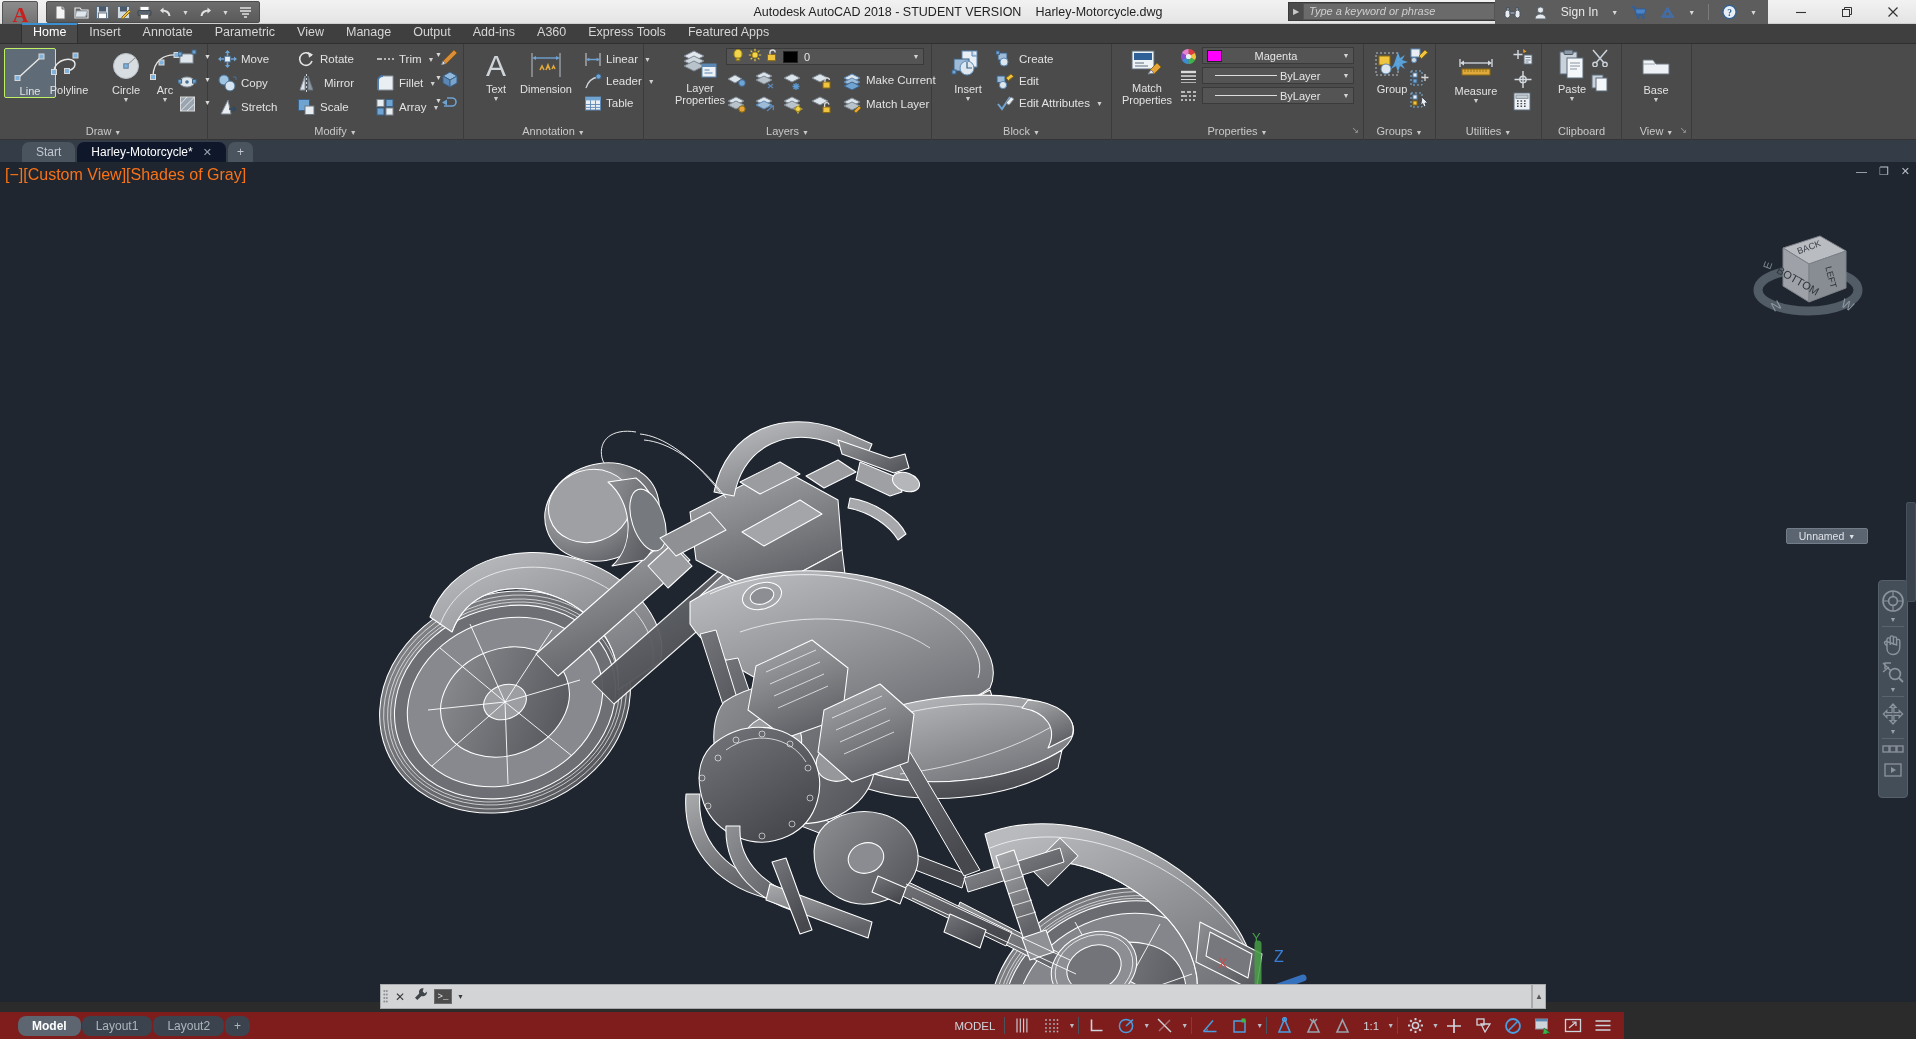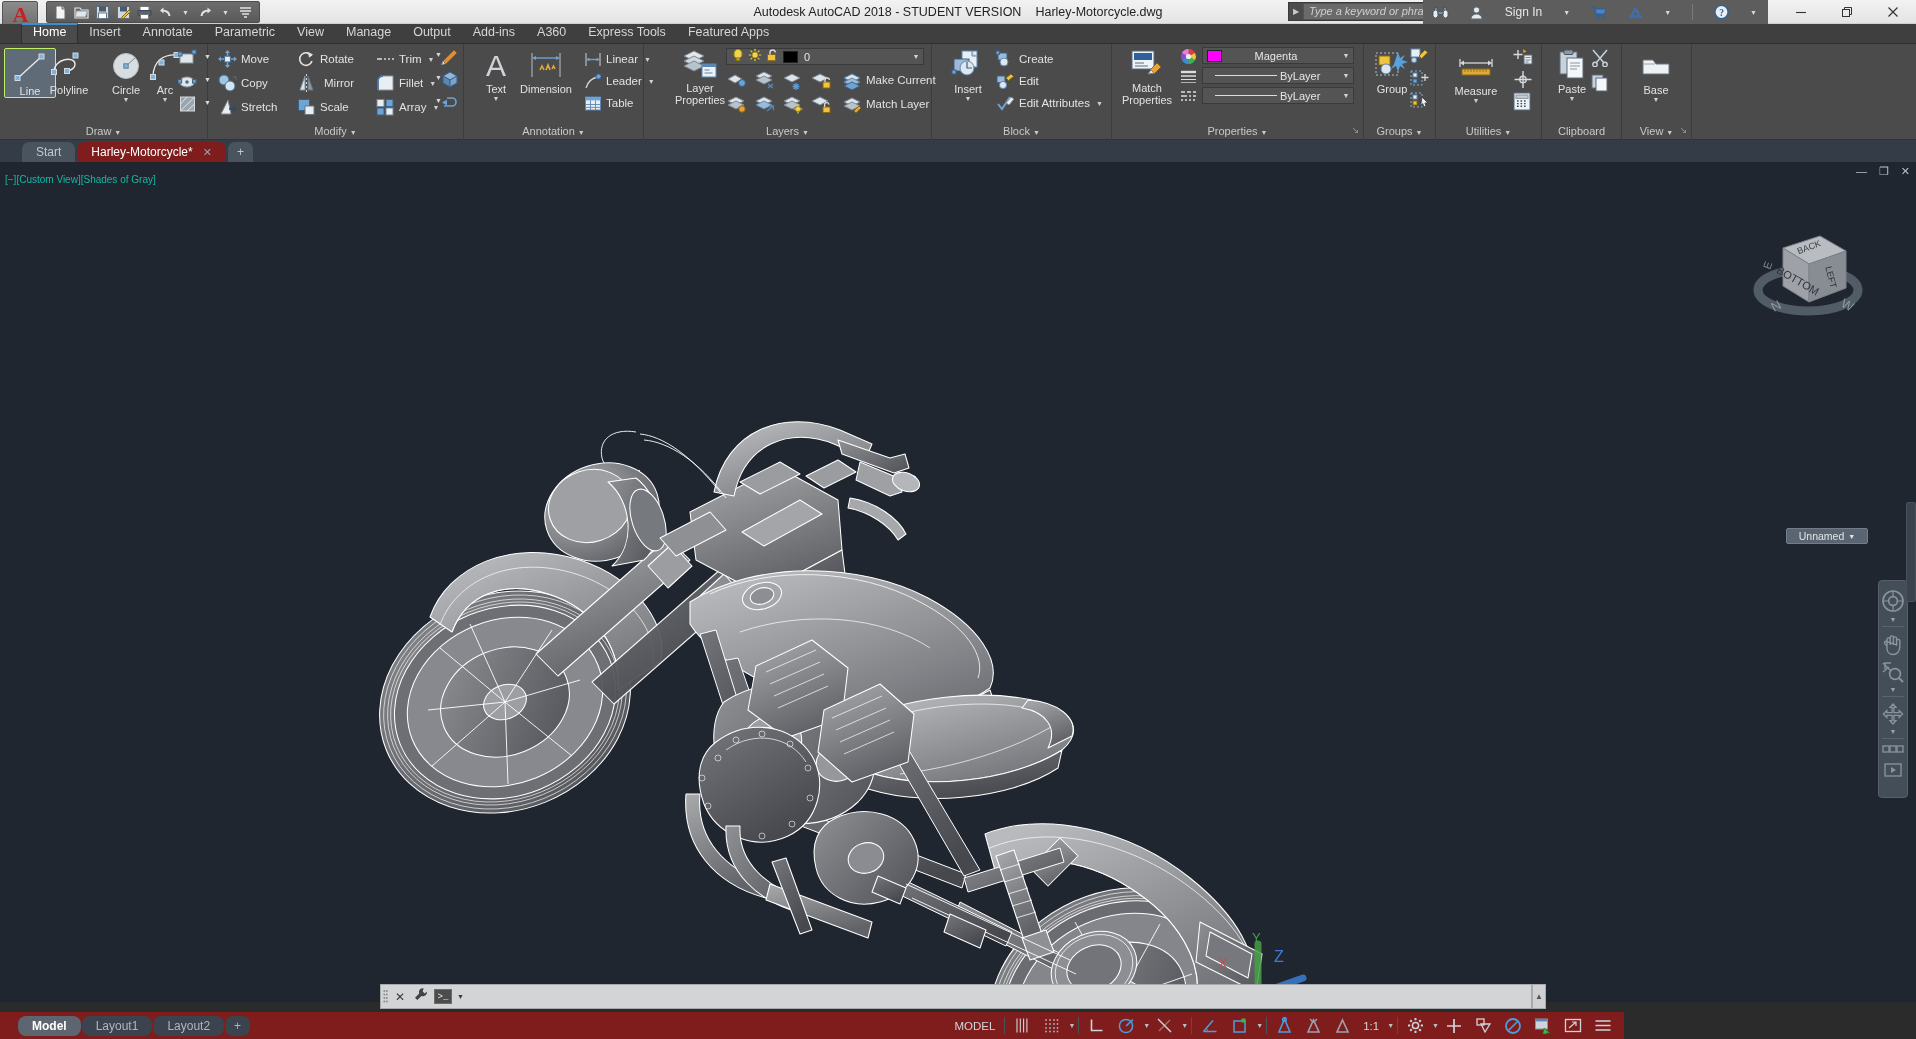--- a/index.html
+++ b/index.html
@@ -29,21 +29,21 @@
   .title-text{position:absolute;left:0;top:0;width:1916px;height:24px;
               line-height:24px;text-align:center;font-size:12.5px;color:#222;}
   .title-file{margin-left:14px;}
   .searchbox{position:absolute;right:420px;top:2px;width:208px;height:19px;
              background:#4b4b4b;border:1px solid #3a3a3a;display:flex;align-items:center;}
   .search-arrow{width:14px;text-align:center;color:#c9c9c9;font-size:8px;}
   .search-inp{flex:1;background:#6a6a6a;border:1px solid #545454;height:17px;
               line-height:15px;font-size:11px;font-style:italic;color:#cfcfcf;
               padding-left:5px;overflow:hidden;white-space:nowrap;}
   .tb-right{position:absolute;right:148px;top:0;height:24px;display:flex;
-            align-items:center;gap:12px;background:#5d5d5d;padding:0 6px;}
+            align-items:center;gap:4px;background:#5d5d5d;padding:0 6px;}
   .tb-right .ic{width:24px;height:22px;display:flex;align-items:center;
                 justify-content:center;cursor:pointer;}
   .signin{font-size:12px;color:#e8e8e8;padding:0 4px;cursor:pointer;}
   .caret{font-size:7px;color:#d8d8d8;padding:0 5px;cursor:pointer;}
   .vsep{width:1px;height:16px;background:#7a7a7a;margin:0 4px;}
   .wctl{position:absolute;right:0;top:0;height:24px;display:flex;}
   .wctl div{width:46px;height:24px;display:flex;align-items:center;
             justify-content:center;cursor:pointer;color:#333;font-size:13px;}
 
   
@@ -89,28 +89,28 @@
   .combo .ddar{width:14px;text-align:center;font-size:7px;color:#d4d4d4;}
   .swatch{width:15px;height:12px;margin-left:4px;border:1px solid #222;}
   .lwline{height:1px;background:#ddd;width:62px;margin-left:12px;}
 
   
   .filetabs{position:absolute;left:0;top:140px;width:1916px;height:22px;
             background:#343d47;display:flex;align-items:flex-end;padding-left:22px;}
   .ftab{height:20px;display:flex;align-items:center;padding:0 14px;font-size:12px;
         color:#c2c8d0;cursor:pointer;position:relative;
         background:#4a545f;border-radius:7px 7px 0 0;margin-right:2px;}
-  .ftab.active{background:#7f1d1d;color:#ffffff;}
+  .ftab.active{background:#0f172a;color:#ffffff;}
   .ftab .x{margin-left:10px;font-size:11px;color:#9aa3ad;}
   .ftab.plus{padding:0 9px;background:#4a545f;}
 
   
   .canvas{position:absolute;left:0;top:162px;width:1916px;height:840px;
           background:#1f2630;overflow:hidden;}
-  .vplabel{position:absolute;left:5px;top:12px;font-size:10px;color:#14b8a6;}
+  .vplabel{position:absolute;left:5px;top:4px;font-size:16px;color:#f97316;}
   .vp-ctl{position:absolute;right:6px;top:3px;display:flex;gap:12px;
           font-size:11px;color:#b9bfc7;}
   .vp-ctl span{cursor:pointer;}
 
   
   .viewcube{position:absolute;right:48px;top:58px;width:120px;height:120px;}
   .cubelabel{position:absolute;right:48px;top:366px;width:82px;height:16px;
              background:#5b6571;border:1px solid #737d89;border-radius:2px;
              font-size:10.5px;color:#dfe3e8;display:flex;align-items:center;
              justify-content:center;gap:4px;cursor:pointer;}

